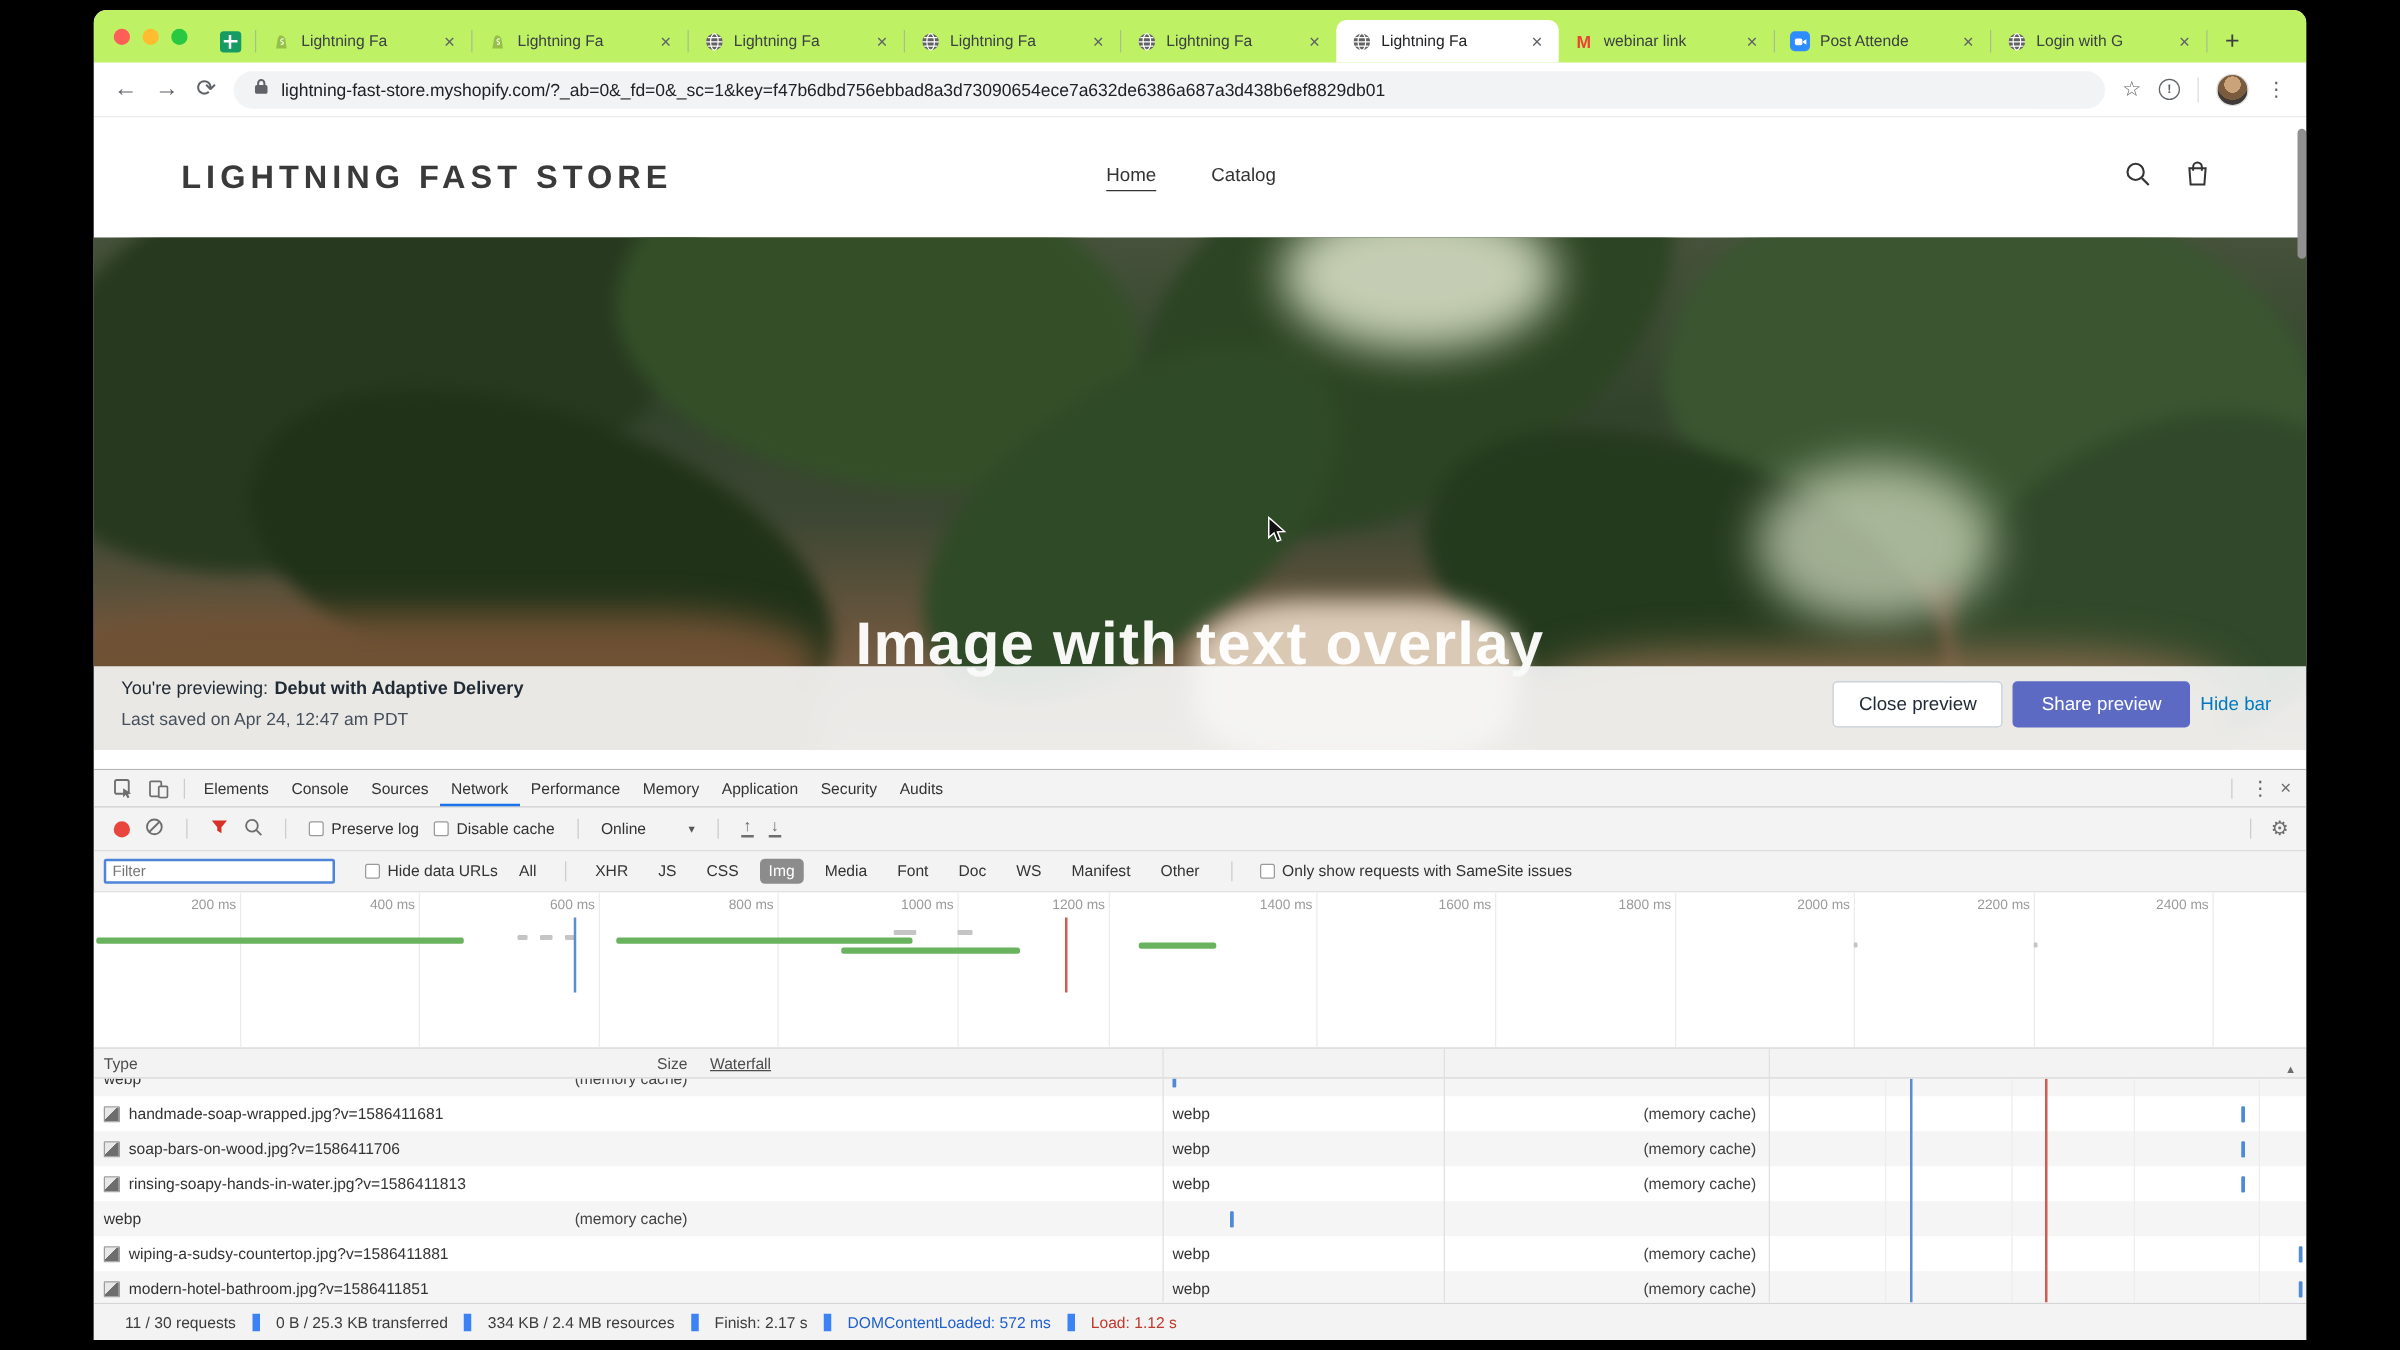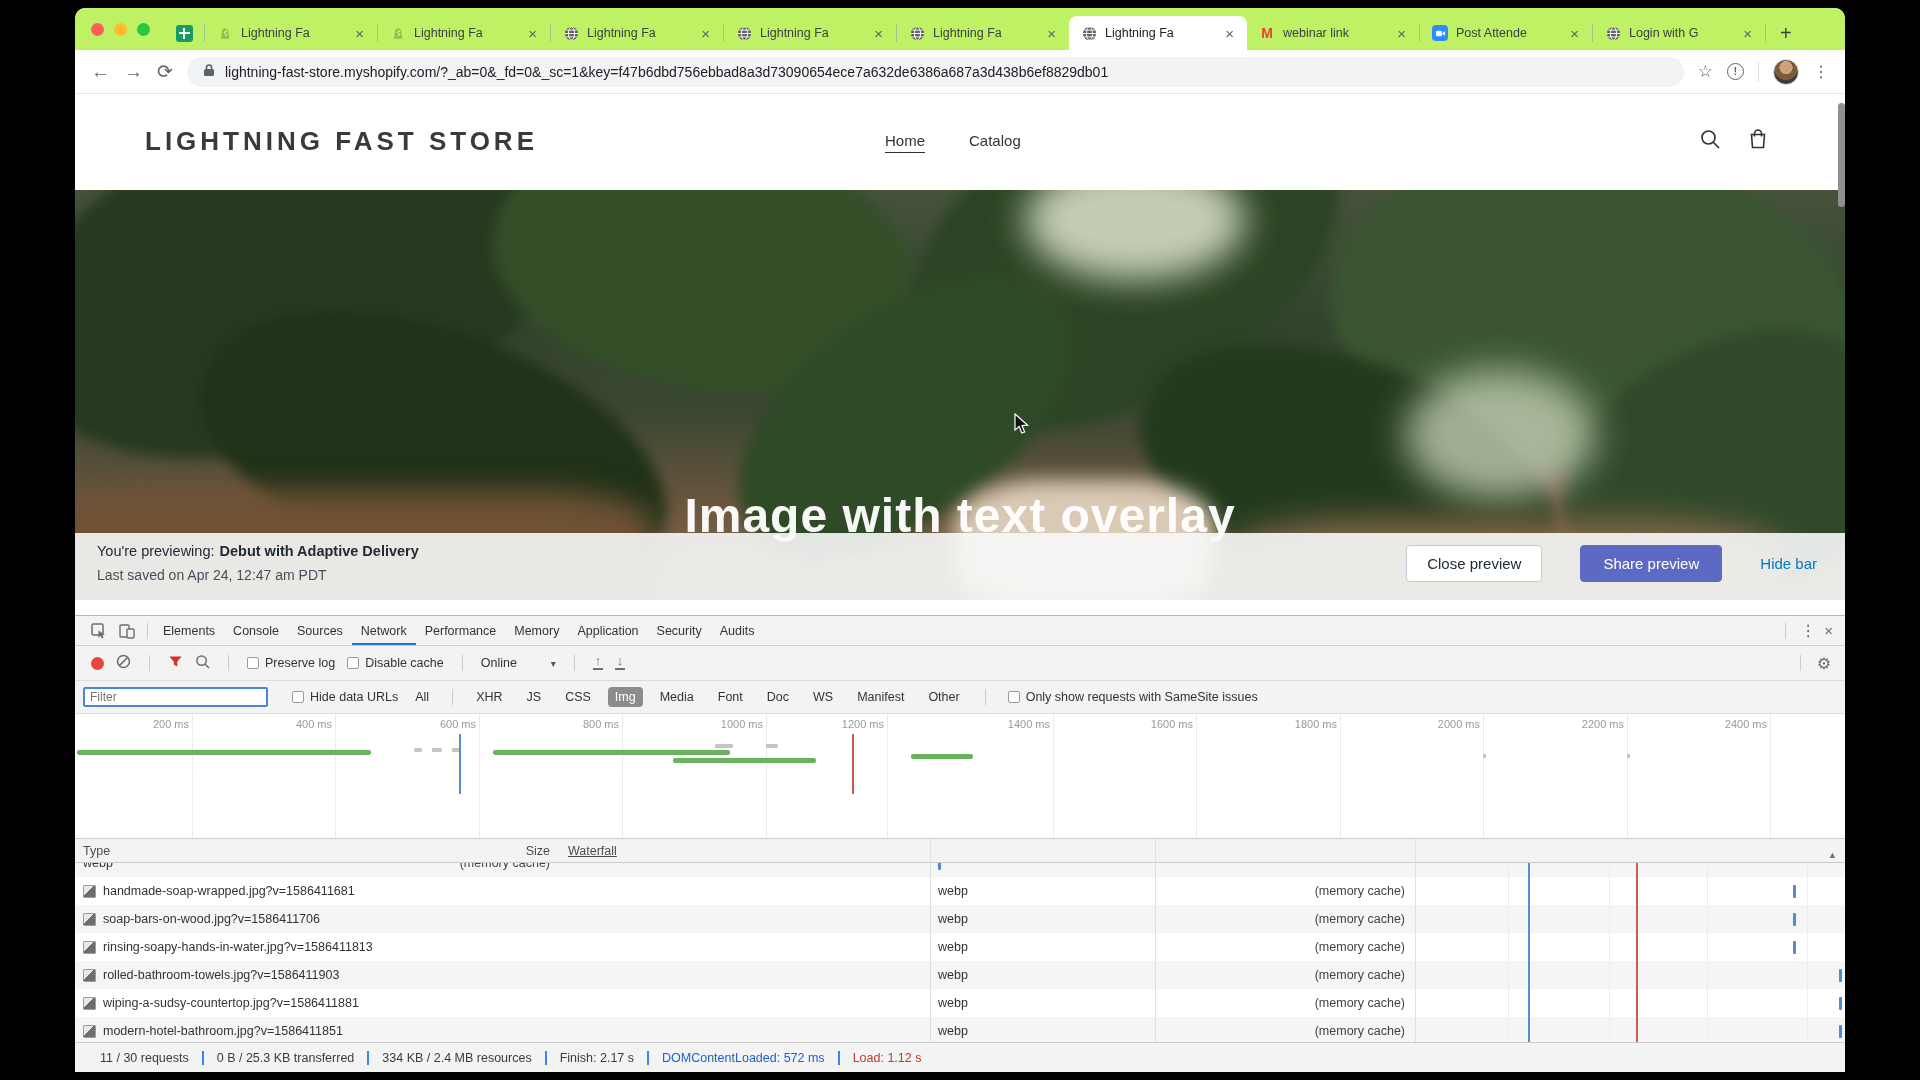--- a/index.html
+++ b/index.html
@@ -48,21 +48,21 @@
   
   .hero { position:relative; height:410px; overflow:hidden;
           background:linear-gradient(180deg,#46523b 0%,#32432c 34%,#3d4733 55%,#6d573f 78%,#8a7154 100%); }
   .leaf { position:absolute; filter:blur(7px); border-radius:60% 45% 60% 40%; }
   .hero-spot { position:absolute; filter:blur(18px); border-radius:50%; }
   .hero-title { position:absolute; left:0; right:0; top:298px; text-align:center; font-size:48px; font-weight:600; color:rgba(255,255,255,.96); letter-spacing:1px; white-space:nowrap; }
   .previewbar { position:absolute; left:0; right:0; bottom:0; height:67px; background:rgba(247,248,248,.9); }
   .pv-line1 { position:absolute; left:22px; top:10px; font-size:14.5px; color:#212b36; }
   .pv-line1 b { margin-left:5px; }
   .pv-line2 { position:absolute; left:22px; top:34px; font-size:14px; color:#454f5b; }
-  .pv-buttons { position:absolute; right:28px; top:12px; display:flex; align-items:center; gap:38px; }
+  .pv-buttons { position:absolute; right:28px; top:12px; display:flex; align-items:center; gap:8px; }
   .btn-close { background:#fff; border:1px solid #c4cdd5; border-radius:4px; padding:9px 20px; font-size:15px; color:#212b36; }
   .btn-share { background:#5c6ac4; border:1px solid #5c6ac4; border-radius:4px; padding:9px 22px; font-size:15px; color:#fff; }
   .link-hide { color:#0079c1; font-size:15px; }
   .scrollthumb { position:absolute; right:0; top:9px; width:7px; height:104px; background:#909090; border-radius:4px; }
   .cursor-svg { position:absolute; left:938px; top:319px; }
 
   
   .devtools { height:457px; background:#f3f3f3; border-top:1px solid #b6b6b6; font-size:12.5px; color:#333; }
   .dt-tabs { height:30px; display:flex; align-items:center; border-bottom:1px solid #d0d0d0; padding-left:10px; }
   .dt-tab { padding:0 9px; height:100%; display:flex; align-items:center; color:#333; }
@@ -112,21 +112,21 @@
   .scell { width:260px; padding-right:10px; text-align:right; color:#424242; }
   .wfcell { flex:1; position:relative; height:100%; }
   .wtick { position:absolute; top:8px; width:3px; height:13px; background:#4f8ad6; border-radius:1px; }
   .colsep { position:absolute; top:0; bottom:0; width:1px; background:#e0e0e0; }
   .wfgrid { position:absolute; top:0; bottom:0; width:1px; background:#ededed; }
   .wfline { position:absolute; top:0; bottom:0; width:2px; }
   .wfline.blue { background:#5b8bd0; }
   .wfline.red { background:#d15b51; }
 
   .dt-status { height:31px; border-top:1px solid #ccc; background:#f3f3f3; display:flex; align-items:center; padding-left:12px; font-size:12.5px; color:#3c3c3c; }
-  .seg { padding:0 13px; border-right:2px solid #3b82f6; }
+  .seg { padding:0 13px; border-right:6px solid #3b82f6; }
   .seg:last-child { border-right:none; }
   .seg.blue { color:#1f5fd0; }
   .seg.red { color:#c0392b; }
 </style>
 </head>
 <body>
 
 <div class="window">
 
   <div class="tabstrip">
@@ -517,24 +517,20 @@
               <span class="thumb"></span>
               <span>rinsing-soapy-hands-in-water.jpg?v=1586411813</span>
             </span>
           <span class="tcell">webp</span>
           <span class="scell">(memory cache)</span>
           <span class="wfcell">
               <span class="wtick" style="left:378px"></span>
             </span>
         </div>
         <div class="nrow alt">
-          <span class="ncell">
-              <span class="thumb"></span>
-              <span>rolled-bathroom-towels.jpg?v=1586411903</span>
-            </span>
           <span class="tcell">webp</span>
           <span class="scell">(memory cache)</span>
           <span class="wfcell">
               <span class="wtick" style="left:424px"></span>
             </span>
         </div>
         <div class="nrow">
           <span class="ncell">
               <span class="thumb"></span>
               <span>wiping-a-sudsy-countertop.jpg?v=1586411881</span>

